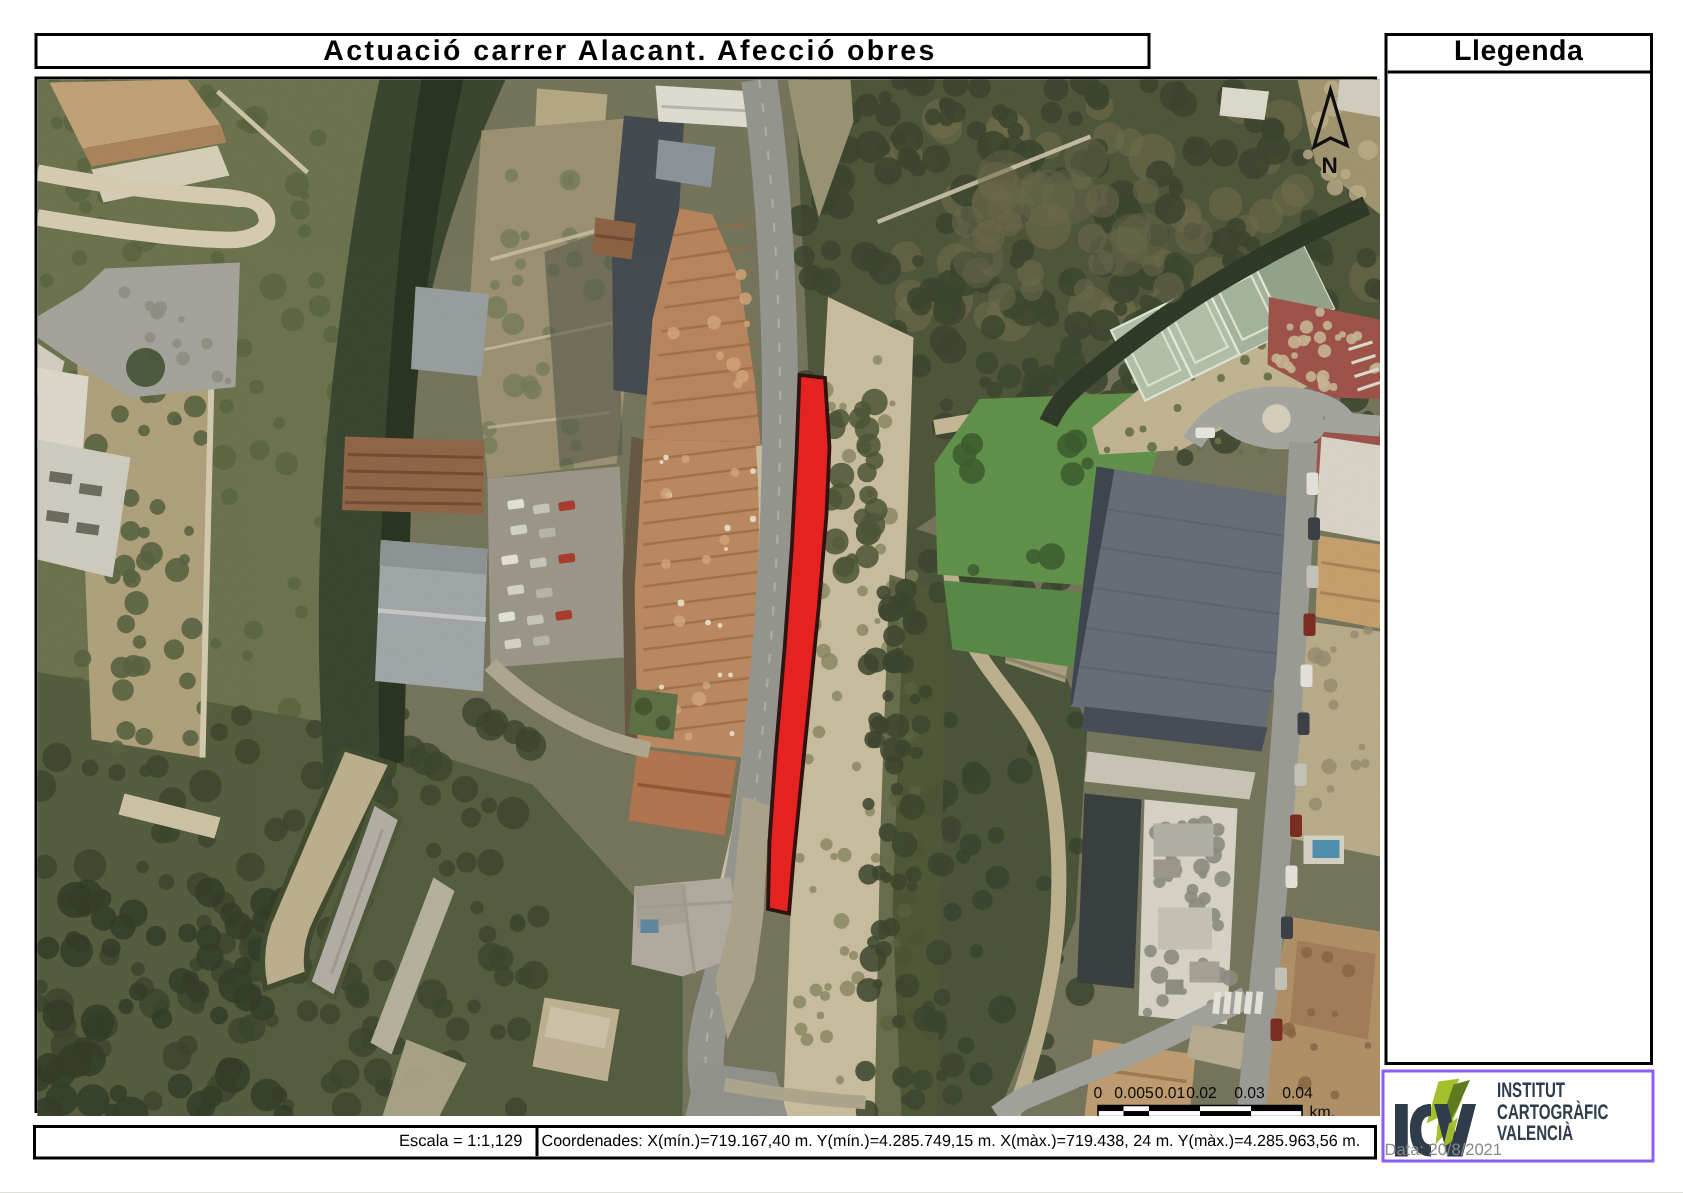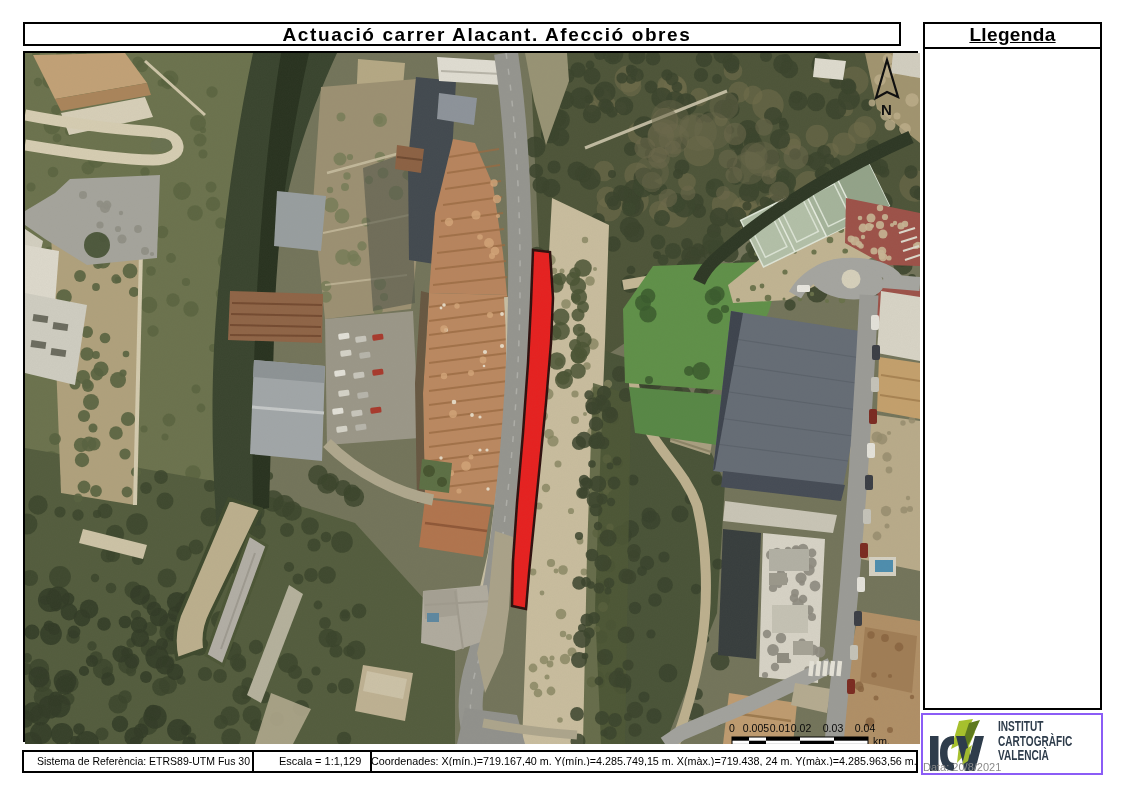--- a/index.html
+++ b/index.html
@@ -1,19 +1,19 @@
 <!DOCTYPE html>
 <html><head><meta charset="utf-8">
 <style>
 html,body{margin:0;padding:0;background:#fff;width:1122px;height:795px;font-family:"Liberation Sans",sans-serif;}
 .abs{position:absolute;box-sizing:border-box;}
 </style></head>
 <body>
 
-<div class="abs" style="left:23px;top:22px;width:878px;height:24px;border:2px solid #000;background:#fff;text-align:center;font-size:19px;font-weight:700;line-height:21px;letter-spacing:1.6px;padding-left:50px;">Actuació carrer Alacant. Afecció obres</div>
+<div class="abs" style="left:23px;top:22px;width:744px;height:24px;border:2px solid #000;background:#fff;text-align:center;font-size:19px;font-weight:700;line-height:21px;letter-spacing:1.6px;padding-left:50px;">Actuació carrer Alacant. Afecció obres</div>
 
 <div class="abs" style="left:23px;top:51px;width:895px;height:691px;border:2px solid #000;">
     <svg width="895" height="691" viewBox="0 0 895 691" style="display:block">
 <defs>
         <clipPath id="mapclip">
           <rect x="0" y="0" width="895" height="691"></rect>
         </clipPath>
       </defs>
 <g clip-path="url(#mapclip)">
 
@@ -1502,30 +1502,29 @@
 <text x="808.0" y="679" text-anchor="middle">0.03</text>
 <text x="840.0" y="679" text-anchor="middle">0.04</text>
 <text x="848.0" y="691.5">km.</text>
 </g>
 </g>
 </svg>
   </div>
 
 <div class="abs" style="left:923px;top:22px;width:179px;height:688px;border:2px solid #000;background:#fff;">
 
-  <div style="height:23px;border-bottom:2px solid #000;text-align:center;font-size:19px;font-weight:700;line-height:22px;letter-spacing:0.35px;text-decoration:underline;">Llegenda</div>
+  <div style="height:23px;border-bottom:2px solid #000;text-align:center;font-size:19px;font-weight:700;line-height:22px;letter-spacing:0.35px;">Llegenda</div>
 </div>
 
 <div class="abs" style="left:22px;top:750px;width:896px;height:23px;border:2px solid #000;background:#fff;font-size:10.5px;white-space:nowrap;overflow:hidden;">
 
-  <div class="abs" style="left:0;top:0;width:230px;height:19px;border-right:2px solid #000;line-height:19px;padding-left:13px;overflow:hidden;">Sistema de Referència: ETRS89-UTM Fus 30</div>
-
-  <div class="abs" style="left:230px;top:0;width:105px;height:19px;border-right:2px solid #000;line-height:19px;padding-left:12px;font-size:11px;overflow:hidden;margin-left:13px;">Escala = 1:1,129</div>
-
-  <div class="abs" style="left:335px;top:0;width:559px;height:14px;line-height:19px;padding-left:12px;font-size:10.75px;overflow:hidden;">Coordenades: X(mín.)=719.167,40 m. Y(mín.)=4.285.749,15 m. X(màx.)=719.438, 24 m. Y(màx.)=4.285.963,56 m.</div>
+
+  <div class="abs" style="left:230px;top:0;width:105px;height:19px;border-right:2px solid #000;line-height:19px;padding-left:12px;font-size:11px;overflow:hidden;">Escala = 1:1,129</div>
+
+  <div class="abs" style="left:335px;top:0;width:559px;height:14px;line-height:19px;padding-left:2px;font-size:10.75px;overflow:hidden;">Coordenades: X(mín.)=719.167,40 m. Y(mín.)=4.285.749,15 m. X(màx.)=719.438, 24 m. Y(màx.)=4.285.963,56 m.</div>
 </div>
 
 <div class="abs" style="left:921px;top:713px;width:182px;height:62px;border:2px solid #8b5cf6;background:#fff;">
 
   <svg class="abs" style="left:7px;top:4px;" width="58" height="56" viewBox="0 0 58 56">
     <polygon points="29,2 43,0 35,17 45,13 36,34 27,44 29,26 21,30" fill="#a6c02d"></polygon>
     <polygon points="39,4 50,1 41,21 31,38 33,22" fill="#5e7a1e"></polygon>
     <rect x="0" y="17" width="8.5" height="35" fill="#2e3c4b"></rect>
     <path d="M24,17 C14,17 10,24 10,34 C10,44 14,52 24,52 L24,44 C19,44 17.5,39 17.5,34 C17.5,29 19,25 24,25 Z" fill="#2e3c4b"></path>
     <path d="M26,17 L35,17 L40,36 L45,17 L54,17 L45,52 L35,52 Z" fill="#2e3c4b"></path>

